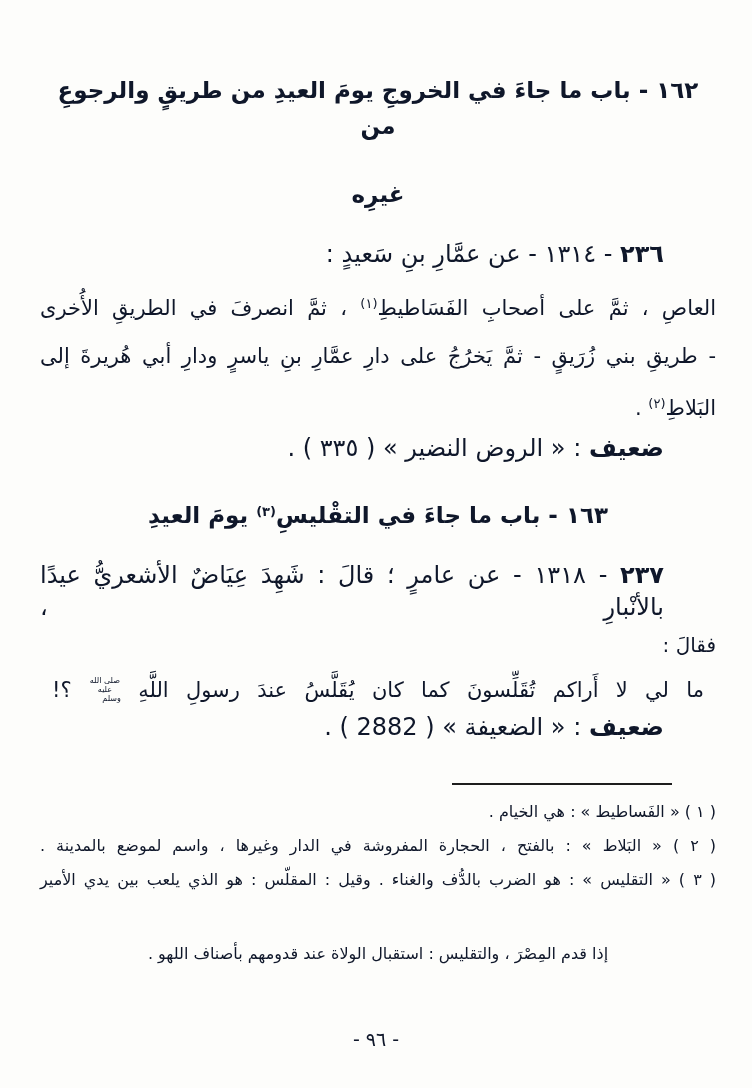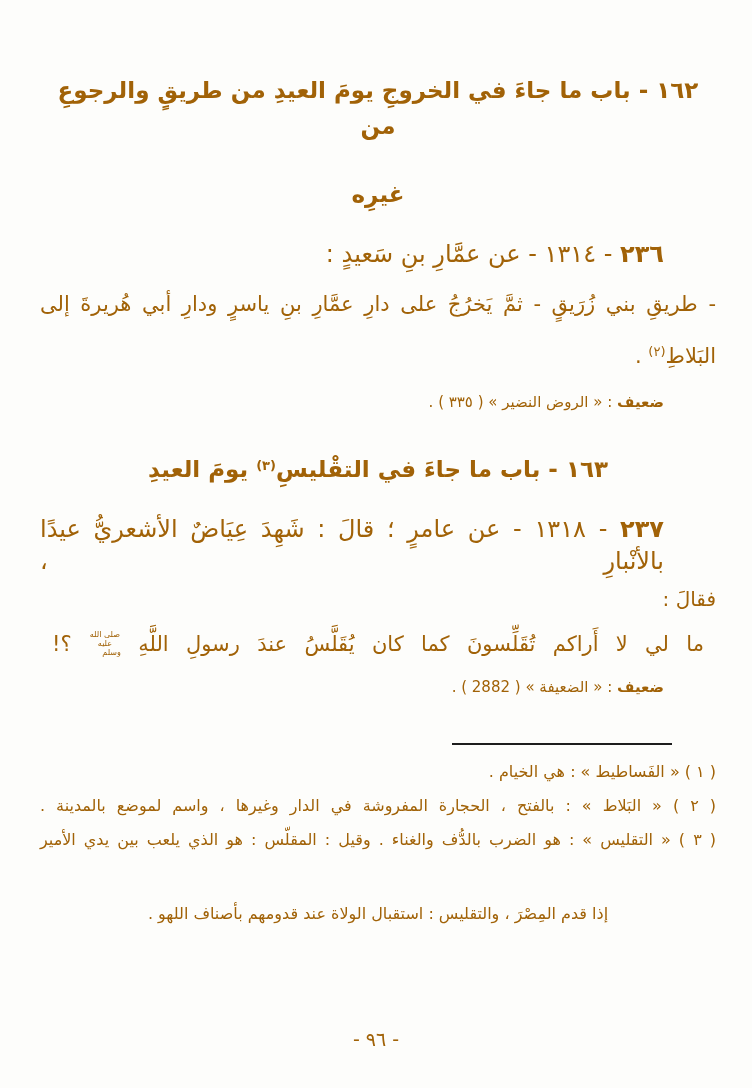--- a/index.html
+++ b/index.html
@@ -7,21 +7,21 @@
     padding: 0;
     background: #ffffff;
     font-family: "DejaVu Sans", sans-serif;
   }
   .page {
     position: relative;
     width: 752px;
     height: 1088px;
     margin: 0 auto;
     background: #fdfdfb;
-    color: #a16207;
+    color: #0f172a;
     direction: rtl;
     box-sizing: border-box;
     padding: 72px 36px 0 40px;
     overflow: hidden;
   }
   .chapter-title {
     font-weight: bold;
     font-size: 23px;
     text-align: center;
     line-height: 36px;
@@ -58,23 +58,22 @@
   .body-line.last {
     text-align: left;
     text-align-last: right;
   }
   .fn-ref {
     font-size: 13px;
     vertical-align: 7px;
     white-space: nowrap;
   }
   .grading {
-    margin-top: 6px;
     padding-right: 52px;
-    font-size: 15px;
+    font-size: 24px;
     line-height: 32px;
   }
   .grading .g-label { font-weight: bold; }
   .chapter-title.second {
     margin-top: 30px;
   }
   .faqala {
     margin-top: 6px;
     font-size: 20px;
     line-height: 32px;
@@ -139,20 +138,24 @@
     <span class="t-line1">١٦٢ - باب ما جاءَ في الخروجِ يومَ العيدِ من طريقٍ والرجوعِ من</span>
     <span class="t-line2">غيرِه</span>
   </div>
 
   <div class="isnad-line">
     <span class="hadith-num">٢٣٦</span>
     <span>- ١٣١٤ - عن عمَّارِ بنِ سَعيدٍ :</span>
   </div>
 
   <div class="body-block">
+    <div class="body-line">
+      <span>العاصِ ، ثمَّ على أصحابِ الفَسَاطيطِ</span><sup class="fn-ref">(١)</sup>
+      <span>، ثمَّ انصرفَ في الطريقِ الأُخرى</span>
+    </div>
     <div class="body-line">
       <span>- طريقِ بني زُرَيقٍ - ثمَّ يَخرُجُ على دارِ عمَّارِ بنِ ياسرٍ ودارِ أبي هُريرةَ إلى</span>
     </div>
     <div class="body-line last">
       <span>البَلاطِ</span><sup class="fn-ref">(٢)</sup>
       <span>.</span>
     </div>
   </div>
 
   <div class="grading">

